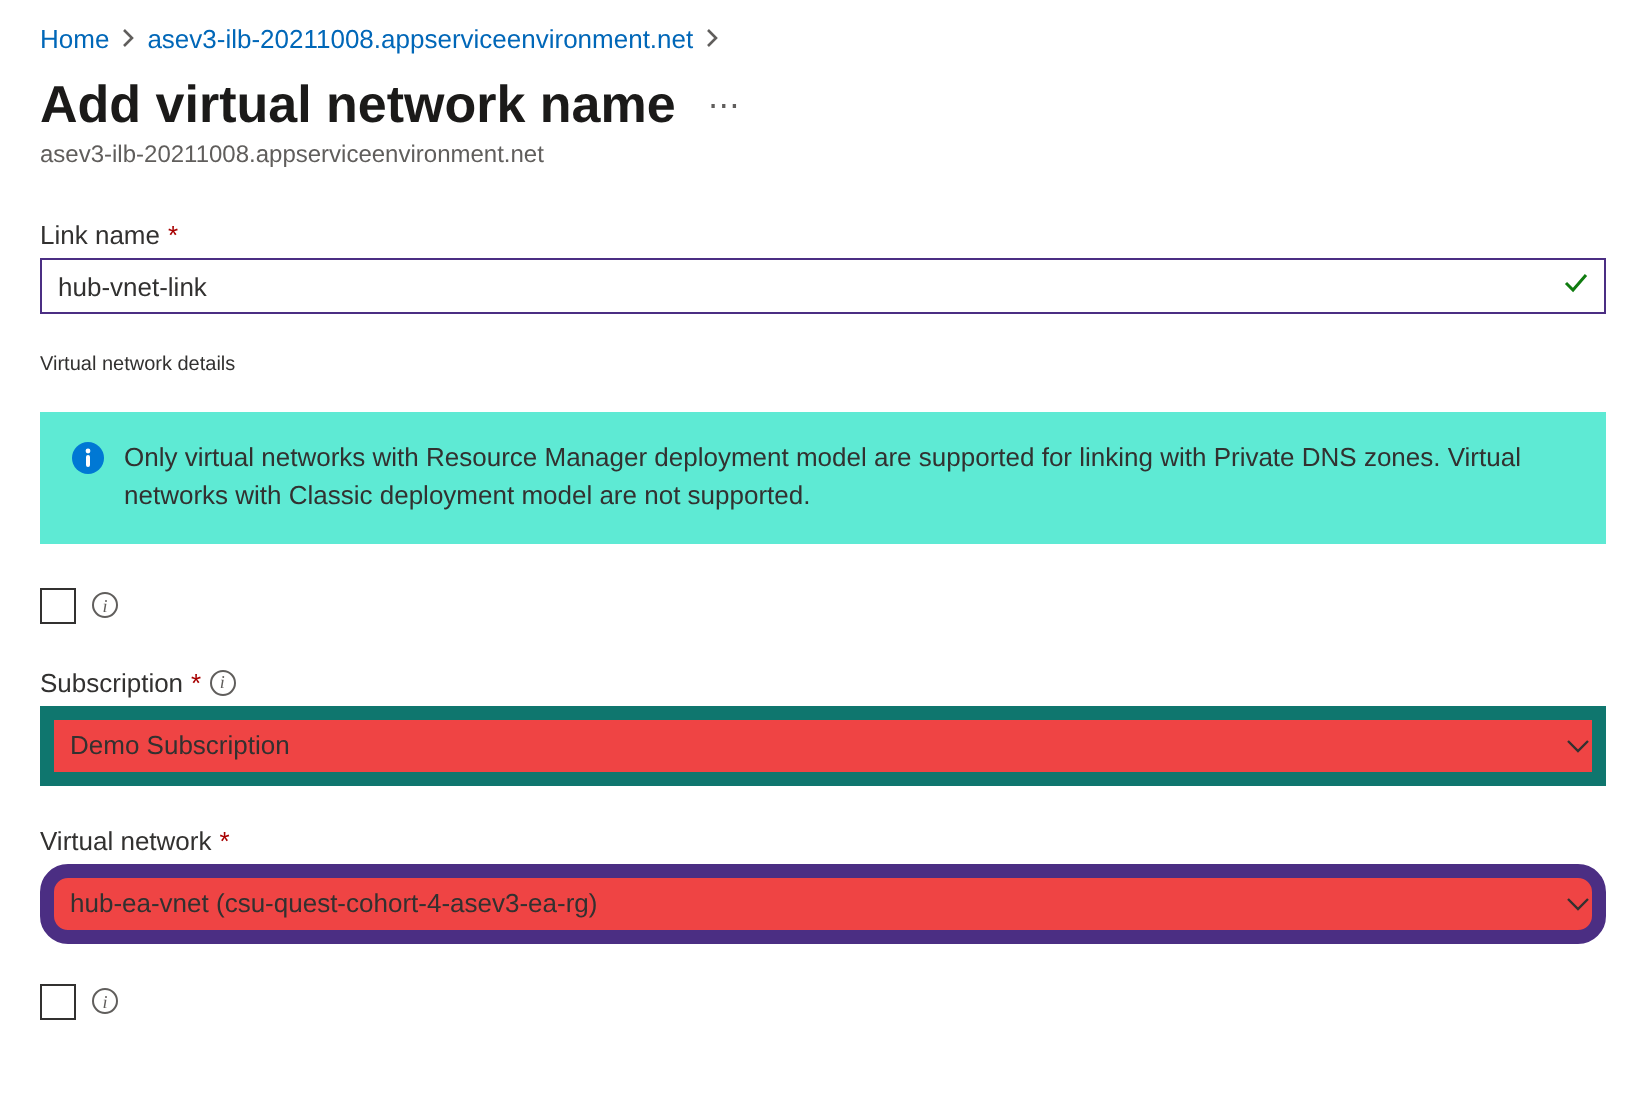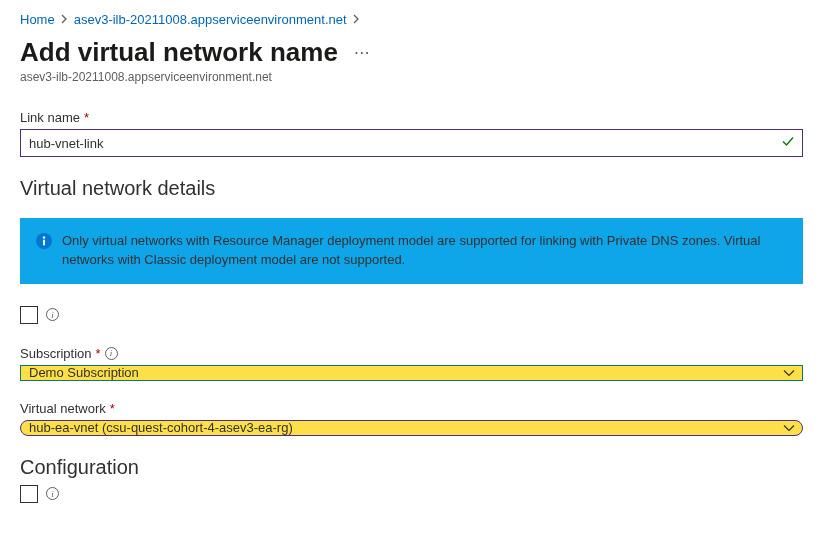--- a/index.html
+++ b/index.html
@@ -41,23 +41,23 @@
       background: #fff;
     }
     .input-valid { border-color: #4b2e83; }
     .check-icon {
       position: absolute;
       right: 8px;
       top: 50%;
       transform: translateY(-50%);
       color: #107c10;
     }
-    .section-title { font-size: 20px; color: #323130; margin-bottom: 18px; font-weight: 400; }
+    .section-title { font-size: 10px; color: #323130; margin-bottom: 18px; font-weight: 400; }
     .info-banner {
-      background: #0ea5e9;
+      background: #5eead4;
       padding: 14px 16px;
       display: flex;
       gap: 10px;
       align-items: flex-start;
       margin-bottom: 22px;
       font-size: 13px;
       color: #323130;
       line-height: 1.45;
     }
     .info-icon-wrap { flex-shrink: 0; margin-top: 1px; }
@@ -88,26 +88,26 @@
       font-style: italic;
       font-family: Georgia, serif;
       cursor: pointer;
     }
     .select-wrap {
       position: relative;
       margin-bottom: 20px;
     }
     .select-box {
       width: 100%;
-      height: 16px;
+      height: 40px;
       padding: 3px 30px 3px 8px;
-      border: 1px solid #0f766e;
-      font-size: 13px;
-      color: #323130;
-      background: #fde047;
+      border: 7px solid #0f766e;
+      font-size: 13px;
+      color: #323130;
+      background: #ef4444;
       cursor: pointer;
       display: flex;
       align-items: center;
     }
     .select-focused { border-color: #4b2e83; border-radius: 14px; }
     .chevron {
       position: absolute;
       right: 8px;
       top: 50%;
       transform: translateY(-50%);
@@ -195,18 +195,17 @@
     <span>hub-ea-vnet (csu-quest-cohort-4-asev3-ea-rg)</span>
   </div>
   <span class="chevron">
     <svg width="12" height="8" viewBox="0 0 12 8">
         <path d="M1 1 L6 6 L11 1" fill="none" stroke="#323130" stroke-width="1.2"></path>
       </svg>
   </span>
 </div>
 
 <div class="config-section">
-  <div class="section-title" style="margin-bottom:6px">Configuration</div>
   <div class="checkbox-row">
     <div class="checkbox"></div>
     <span class="help-icon">i</span>
   </div>
 </div>
 
 </body></html>

